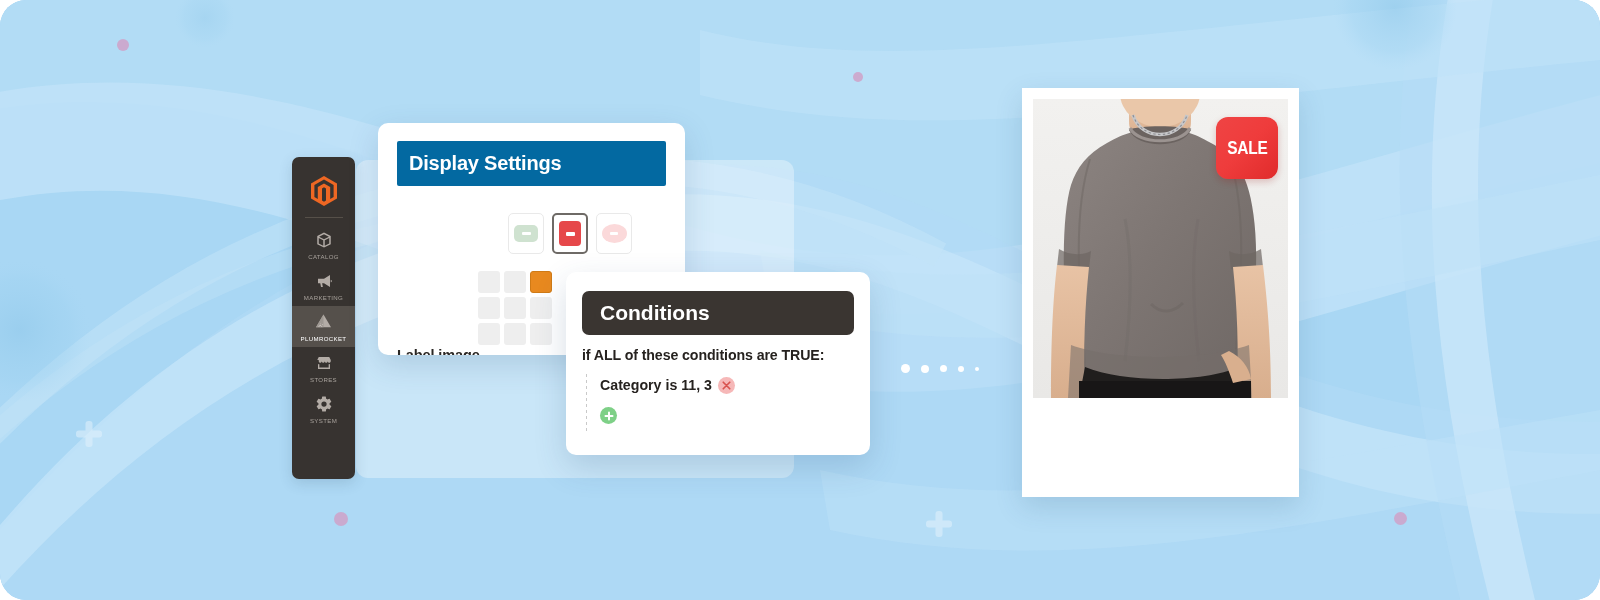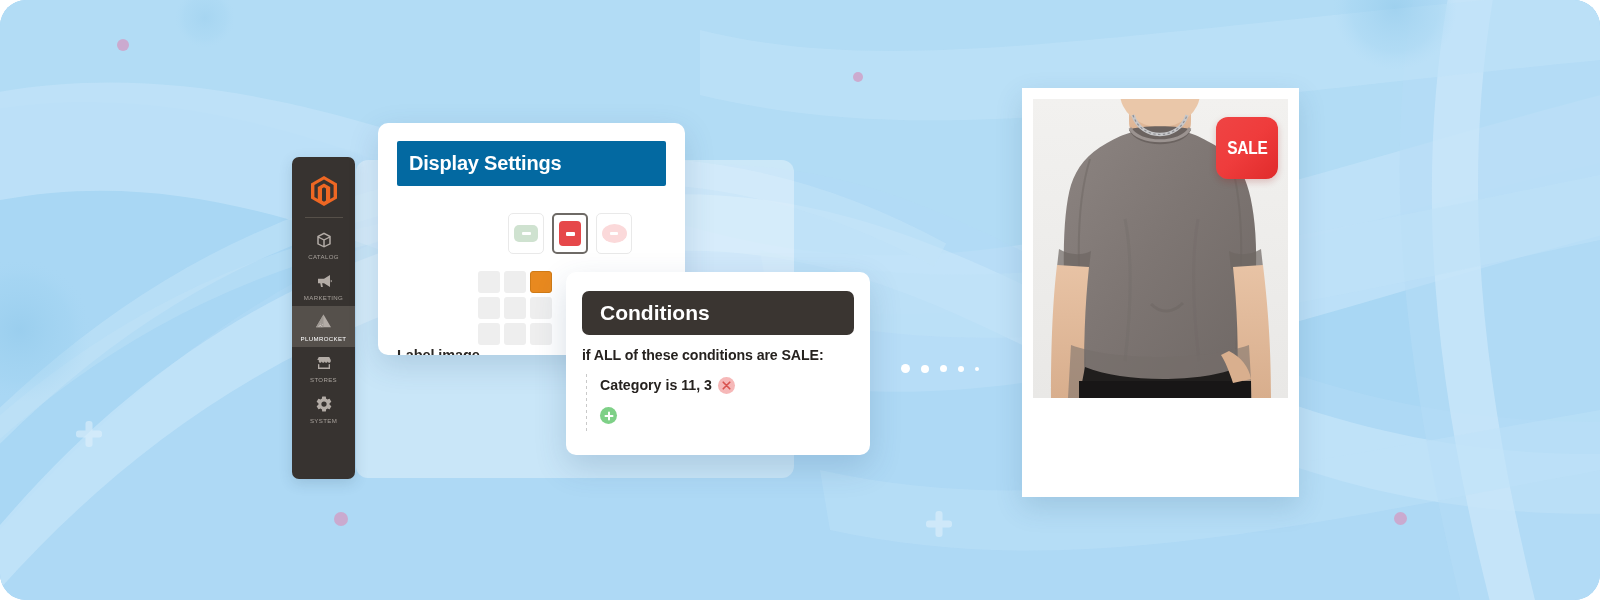--- a/index.html
+++ b/index.html
@@ -357,21 +357,21 @@
     <div class="cell"></div>
     <div class="cell"></div>
     <div class="cell"></div>
   </div>
 
   <section id="conditions-panel">
     <div class="cond-header">
       <span class="ttl">Conditions</span>
     </div>
 
-    <div class="cond-intro">if ALL of these conditions are SALE:</div>
+    <div class="cond-intro">if ALL of these conditions are TRUE:</div>
 
     <div class="cond-tree">
       <div class="tree-line"></div>
 
       <div class="cond-row">
         <span class="cond-text">Category is 11, 3</span>
         <span class="ic-btn ic-del">
           <svg width="9" height="9" viewBox="0 0 10 10" aria-hidden="true">
             <path d="M1.4 1.4 L8.6 8.6 M8.6 1.4 L1.4 8.6" stroke="#d9534f" stroke-width="1.9" stroke-linecap="round"></path>
           </svg>

